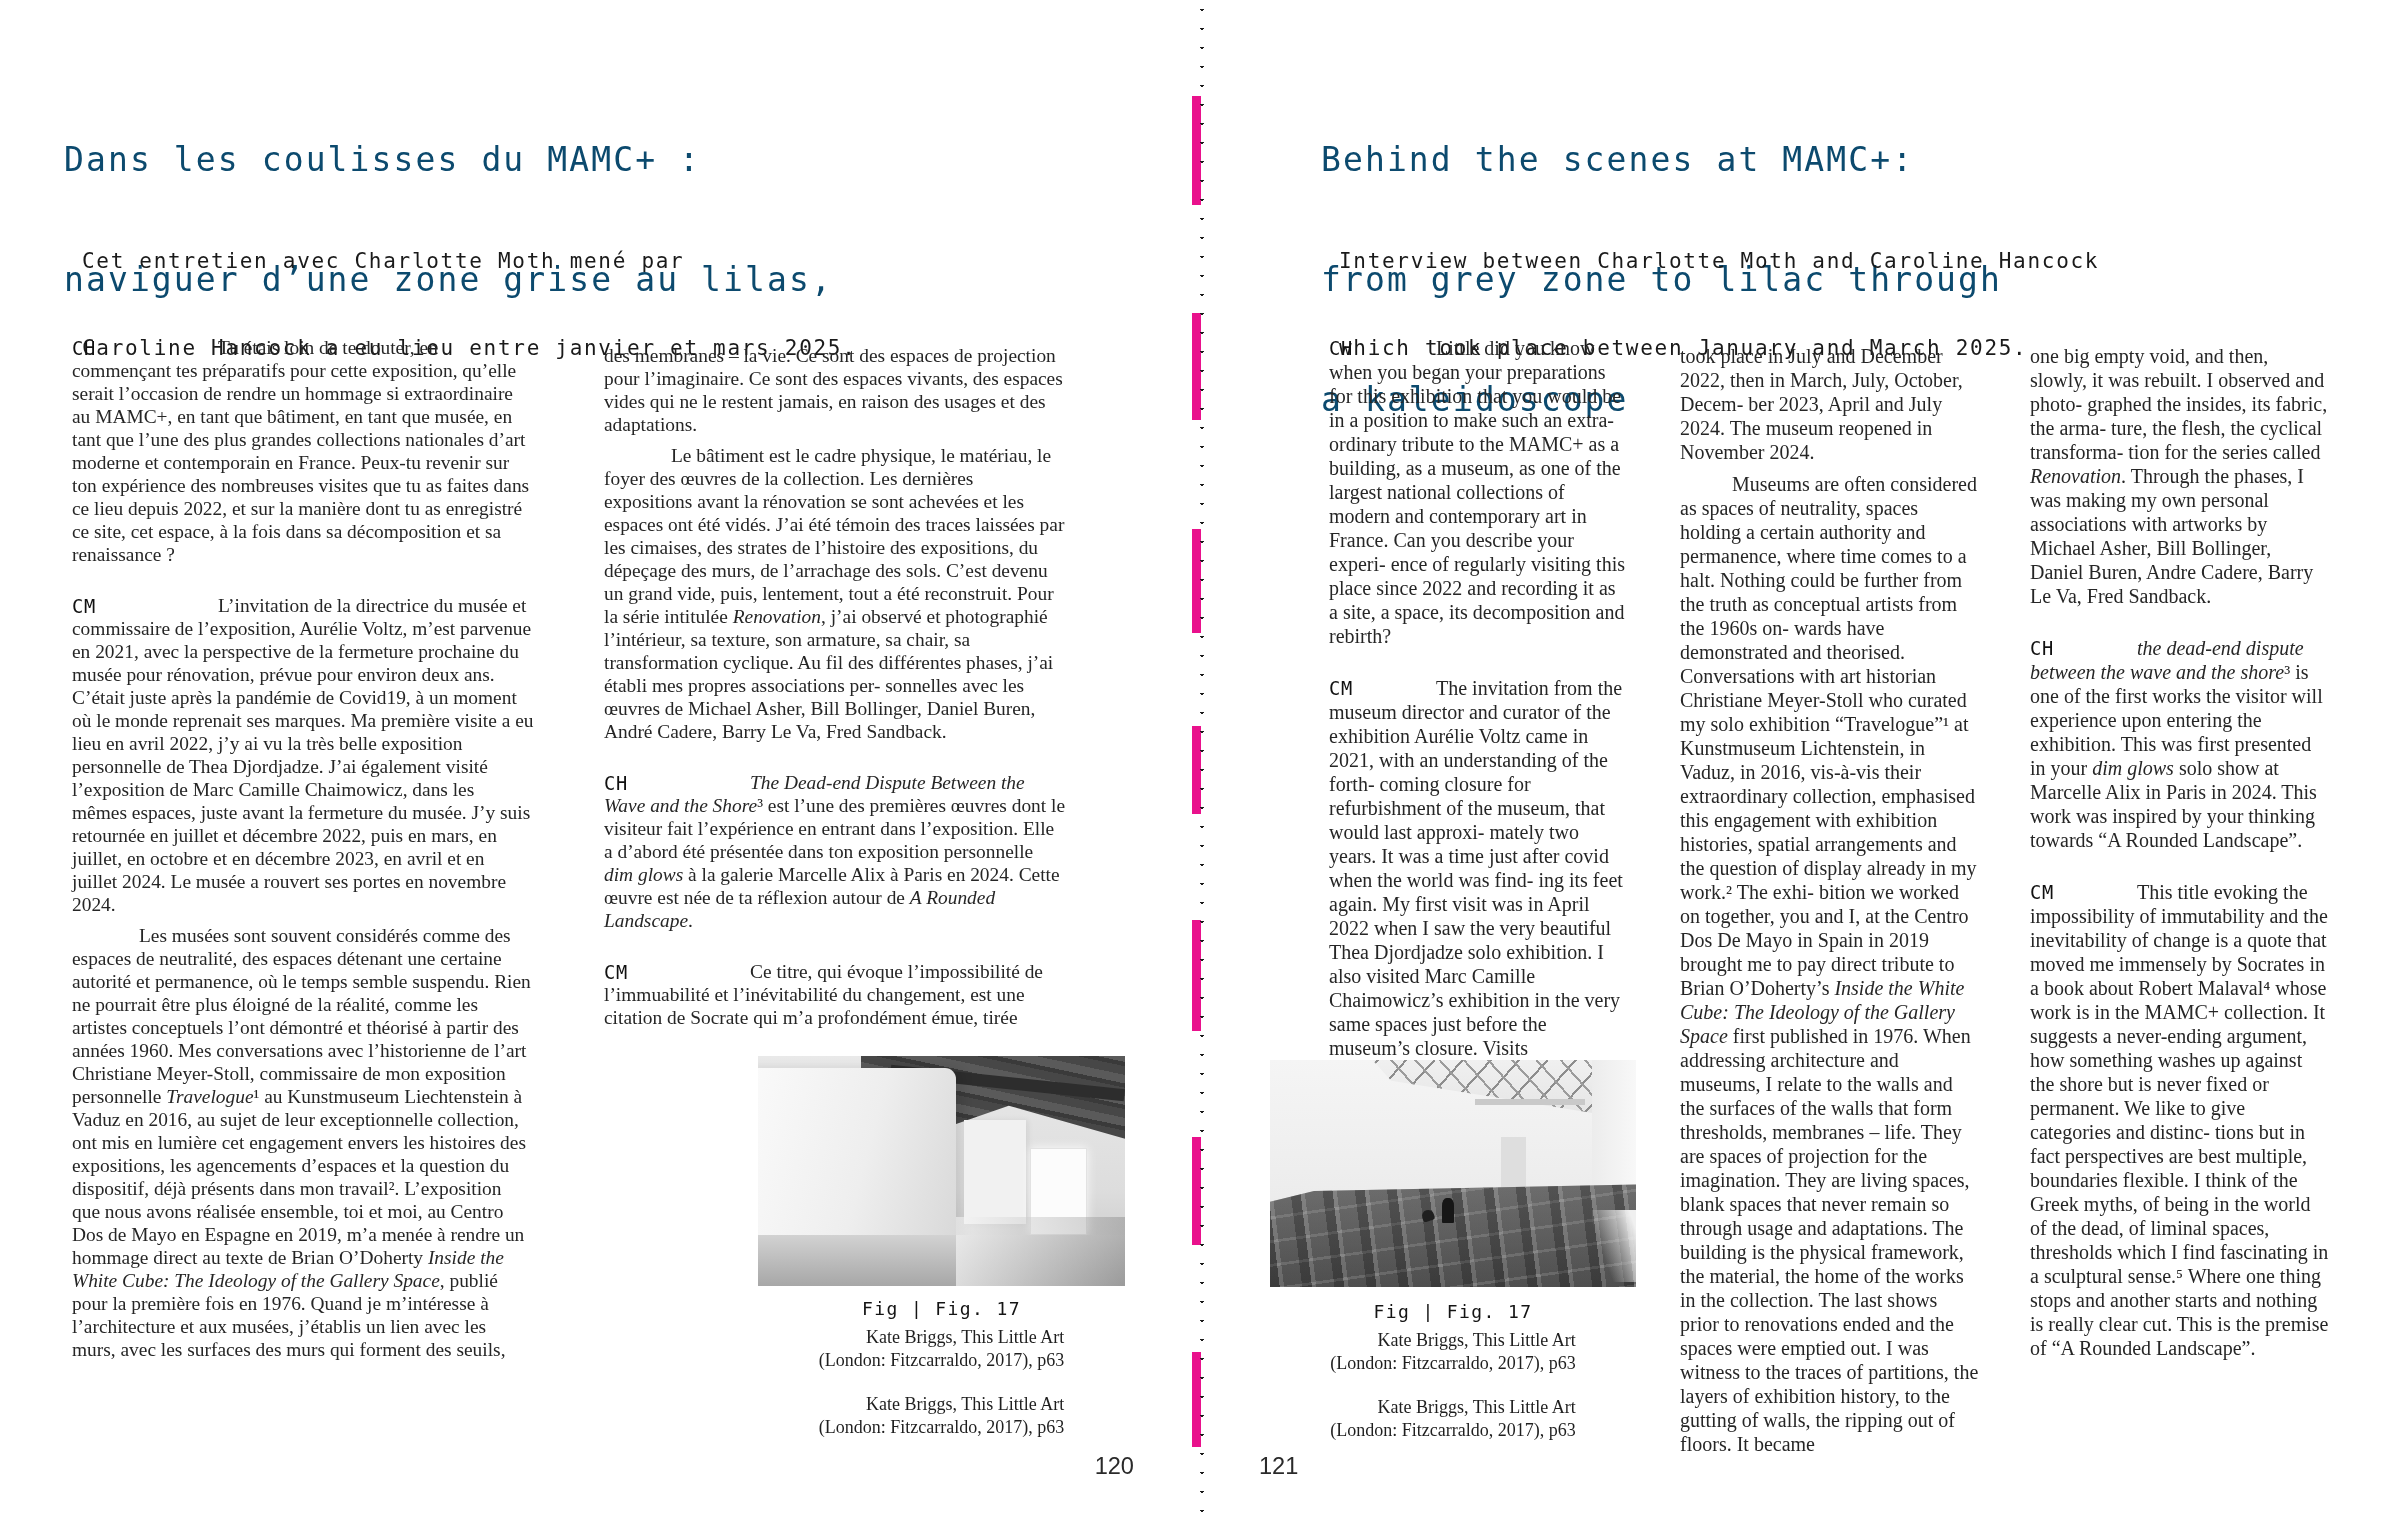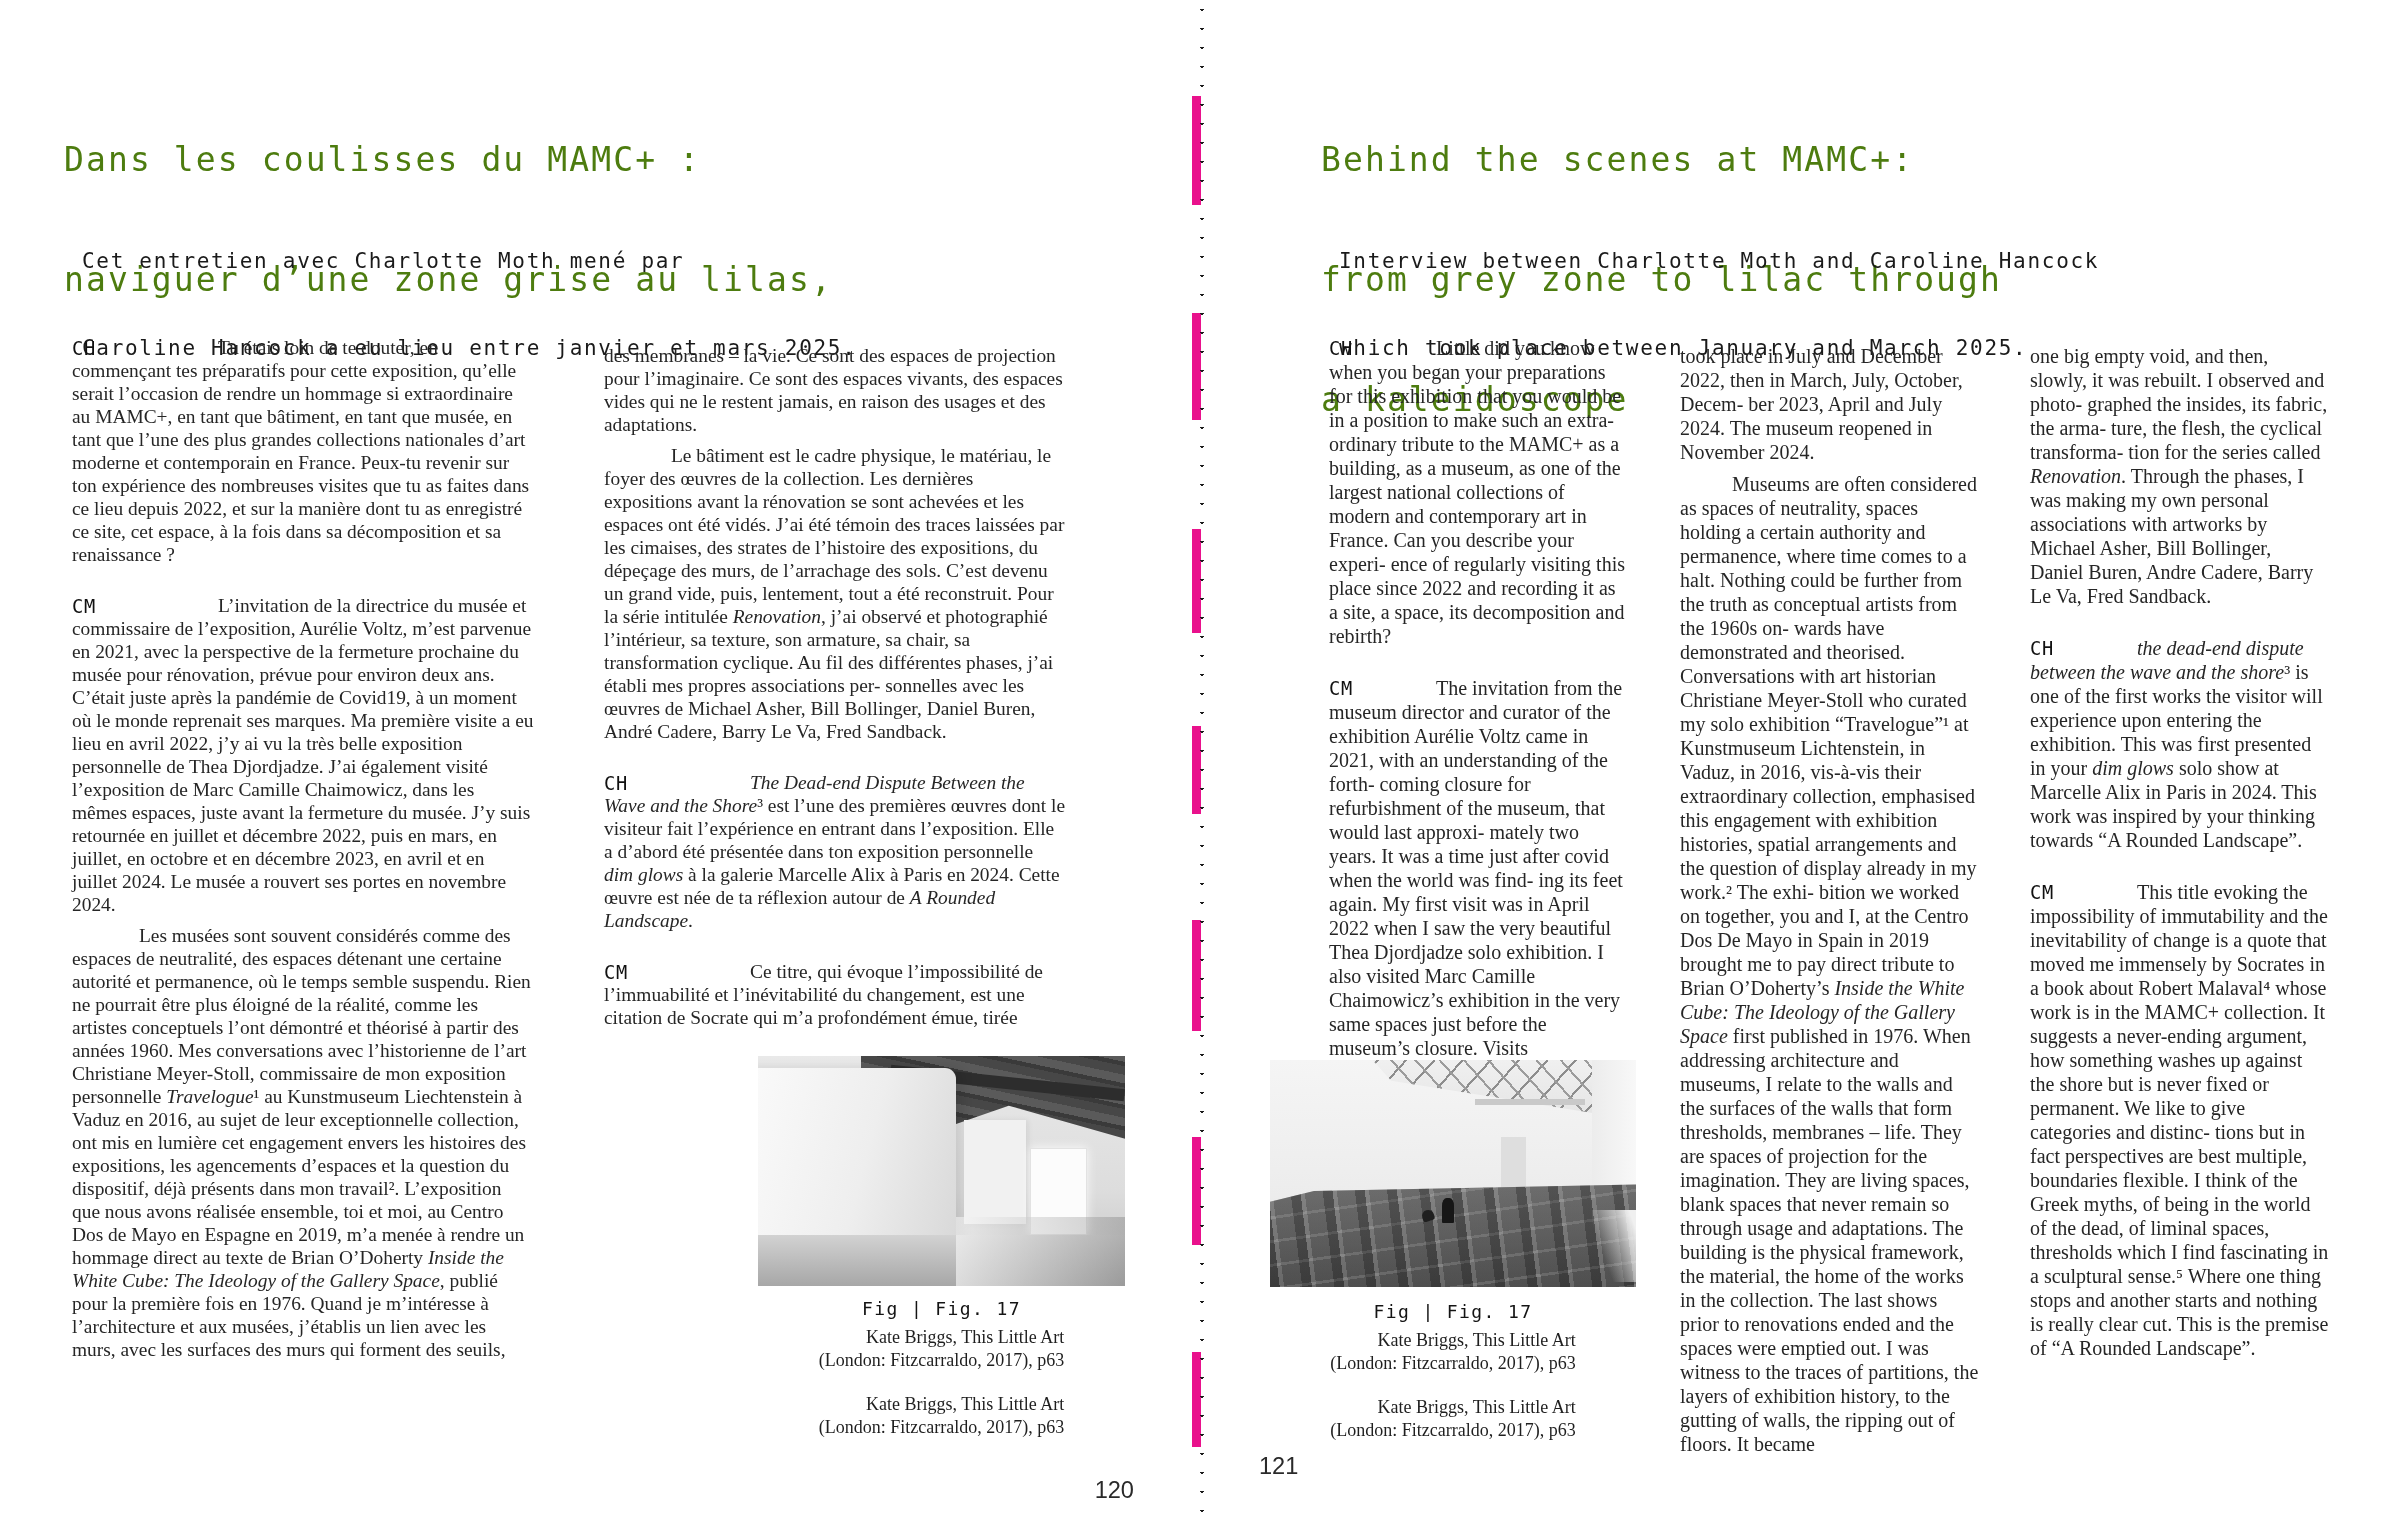--- a/index.html
+++ b/index.html
@@ -1,21 +1,21 @@
 <!DOCTYPE html>
 <html style="font-size:11px"><head>
 <meta charset="utf-8">
 <style>
   html,body{margin:0;padding:0;background:#ffffff;}
   body{width:2401px;height:1528px;overflow:hidden;position:relative;
        font-family:"Liberation Serif","DejaVu Serif",serif;color:#262626;}
 
   
   .page-title{position:absolute;top:60px;font-family:"DejaVu Sans Mono",monospace;
-    font-size:33px;line-height:40px;letter-spacing:2.1px;color:#4d7c0f;white-space:pre;}
+    font-size:33px;line-height:40px;letter-spacing:2.1px;color:#0c4a6e;white-space:pre;}
   #title-left{left:64px;}
   #title-right{left:1321px;}
   .subtitle{position:absolute;top:189px;font-family:"DejaVu Sans Mono",monospace;
     font-size:21px;line-height:29px;letter-spacing:1.7px;color:#1a1a1a;white-space:pre;margin-left:18px;}
   #subtitle-left{left:64px;}
   #subtitle-right{left:1321px;}
 
   
   .col{position:absolute;top:336px;text-align:left;}
   .colF{width:478px;font-size:19.4px;line-height:23px;}
@@ -88,21 +88,21 @@
   .caption{position:absolute;text-align:center;font-size:18px;line-height:23px;color:#1f1f1f;}
   #cap-left{left:758px;width:367px;top:1297px;}
   #cap-right{left:1270px;width:366px;top:1300px;}
   .figline{font-family:"DejaVu Sans Mono",monospace;font-size:18px;letter-spacing:1.4px;margin-bottom:5.5px;color:#141414;}
   .cite{display:inline-block;text-align:right;}
   .cite.second{margin-top:21px;}
 
   
   .folio{position:absolute;top:1453px;font-family:"Liberation Sans","DejaVu Sans",sans-serif;
     font-size:23.6px;color:#2a2a2a;}
-  #pn-left{left:1072px;width:62px;text-align:right;margin-top:24px;}
+  #pn-left{left:1072px;width:62px;text-align:right;}
   #pn-right{left:1259px;}
 </style>
 </head>
 <body>
 
 <div class="page-title" id="title-left">
   <div>Dans les coulisses du MAMC+ :</div>
   <div>naviguer d’une zone grise au lilas,</div>
 </div>
 <div class="subtitle" id="subtitle-left">

